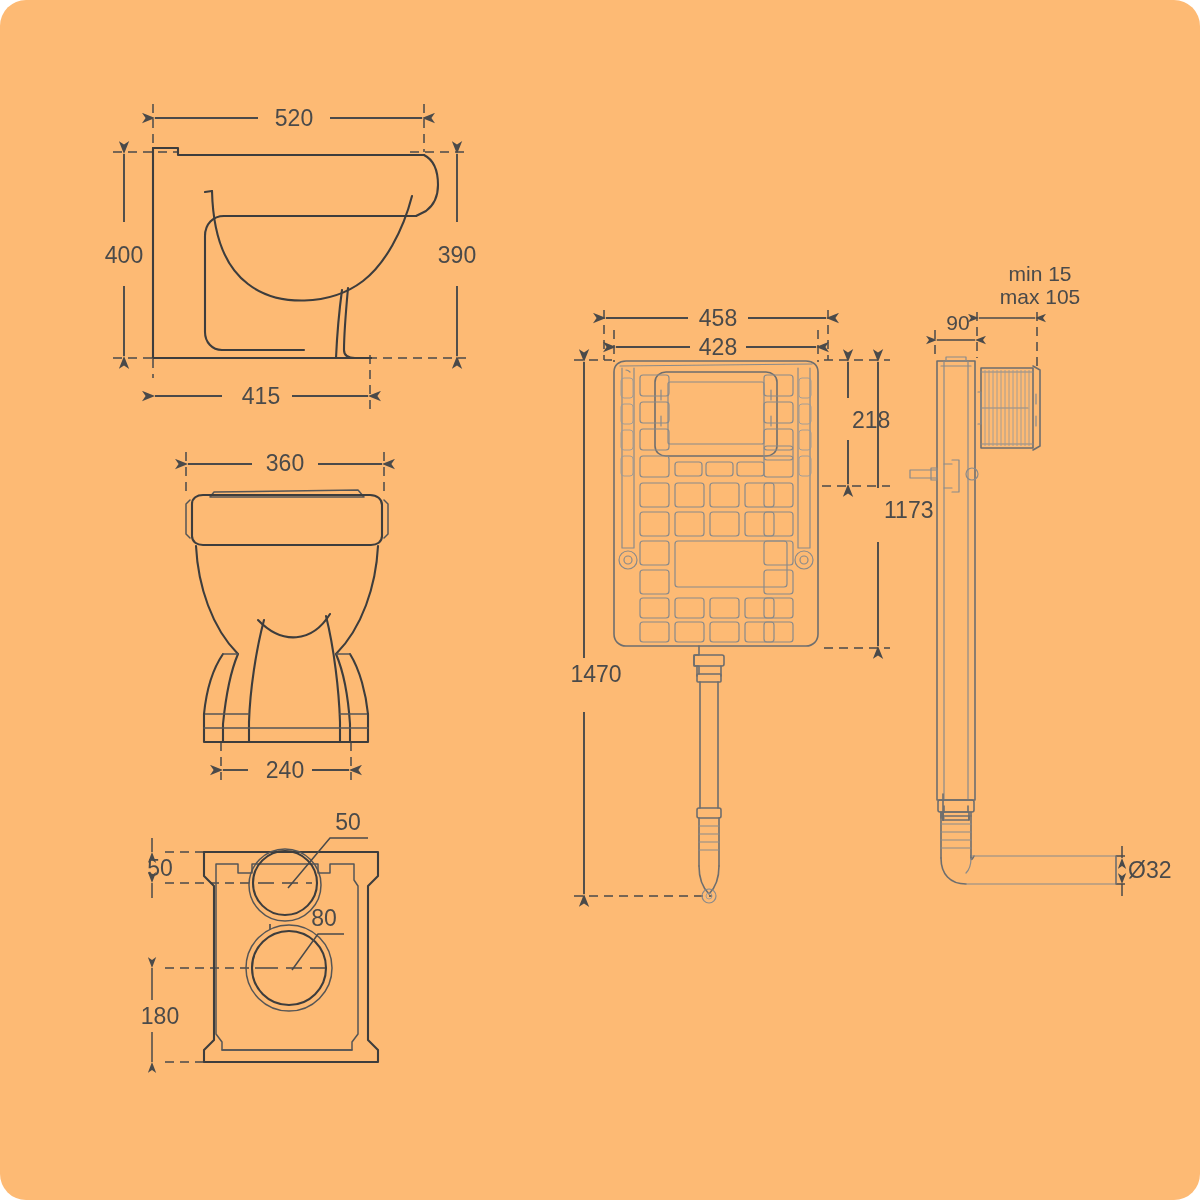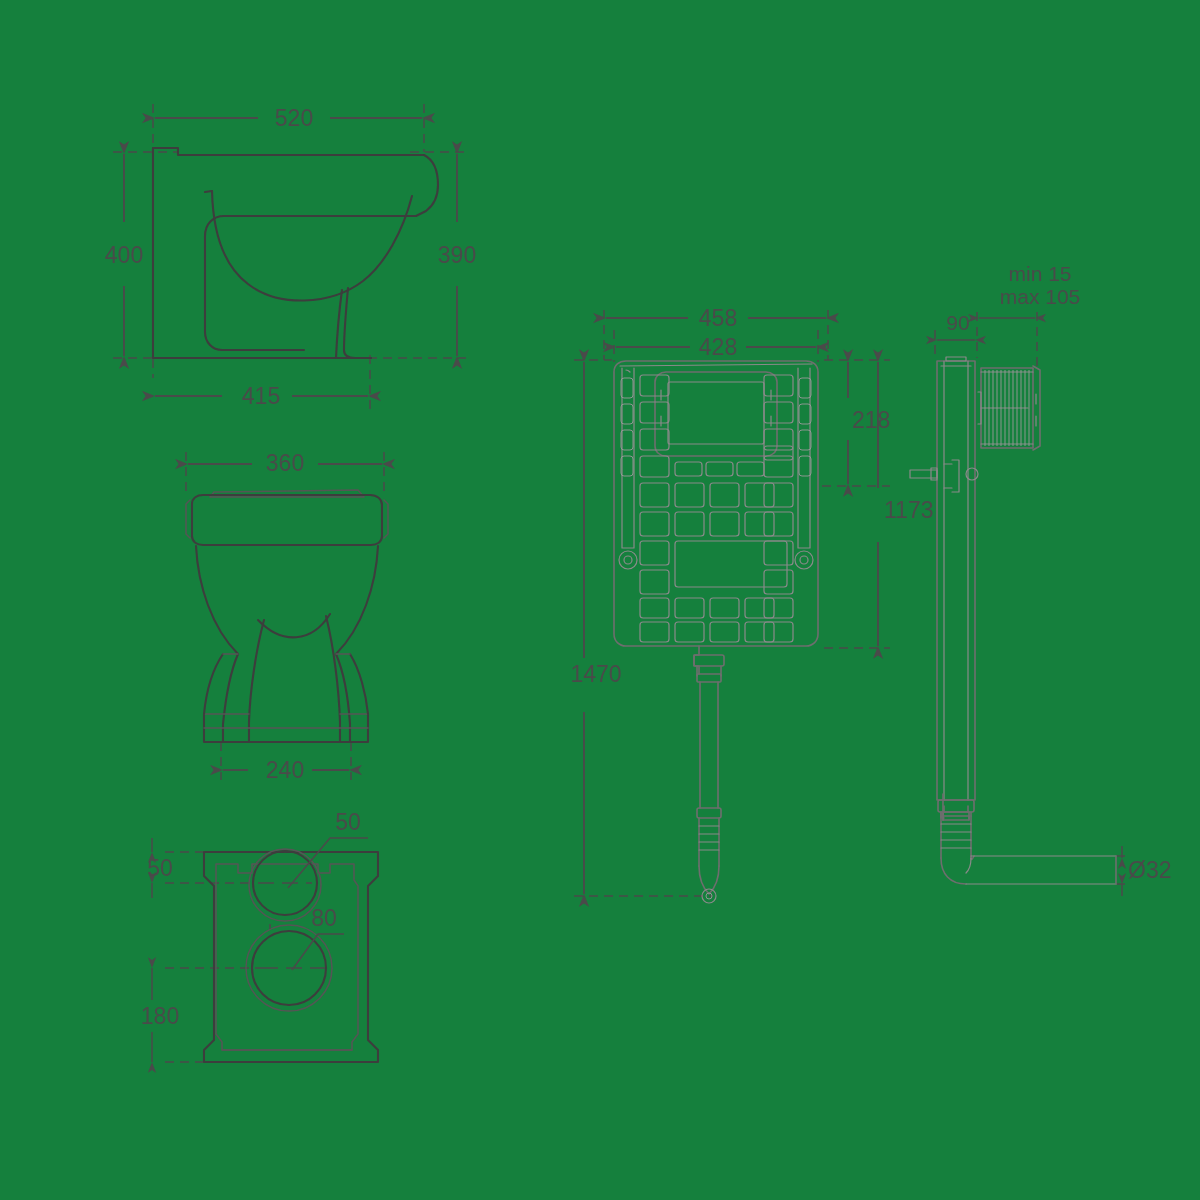--- a/index.html
+++ b/index.html
@@ -8,22 +8,23 @@
     padding: 0;
     background: #ffffff;
   }
   body {
     font-family: "Liberation Sans", sans-serif;
   }
   #sheet {
     position: relative;
     width: 1200px;
     height: 1200px;
-    background: #15803d;
+    background: #fdba74;
     overflow: hidden;
+    border-radius: 26px;
   }
   #sheet svg {
     display: block;
     width: 1200px;
     height: 1200px;
   }
   text {
     font-family: "Liberation Sans", sans-serif;
     fill: #4a4a4a;
   }

